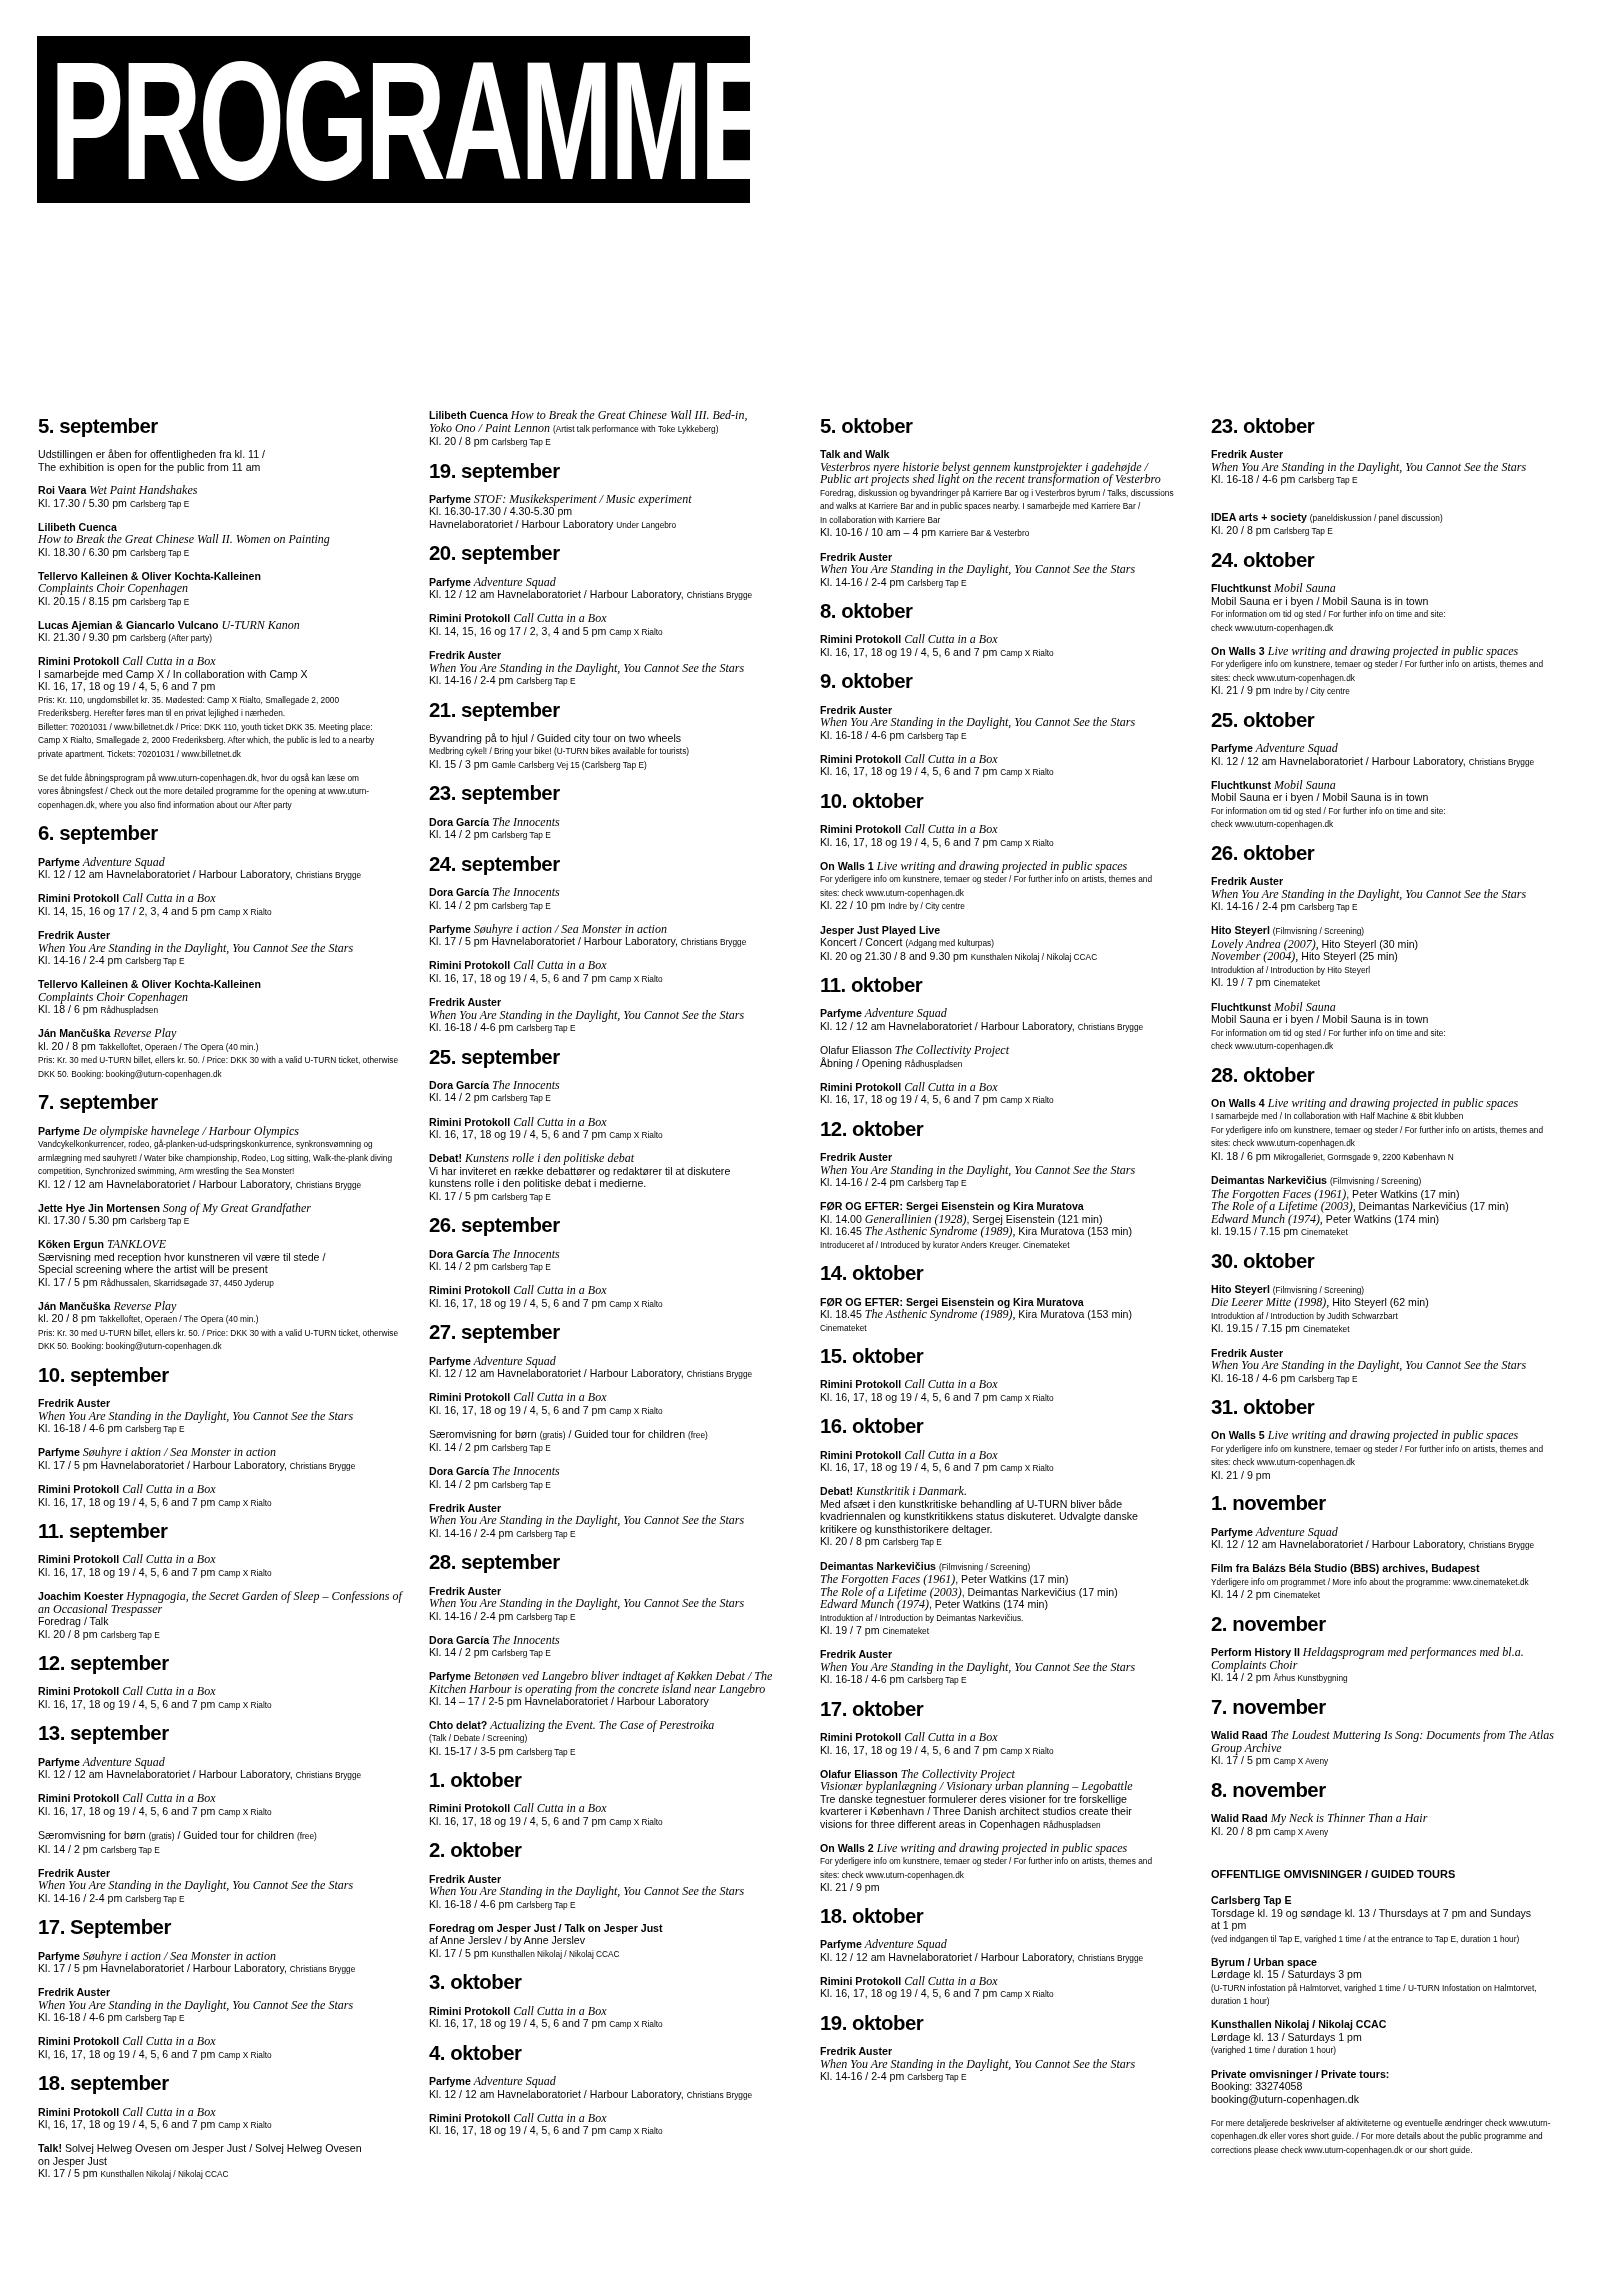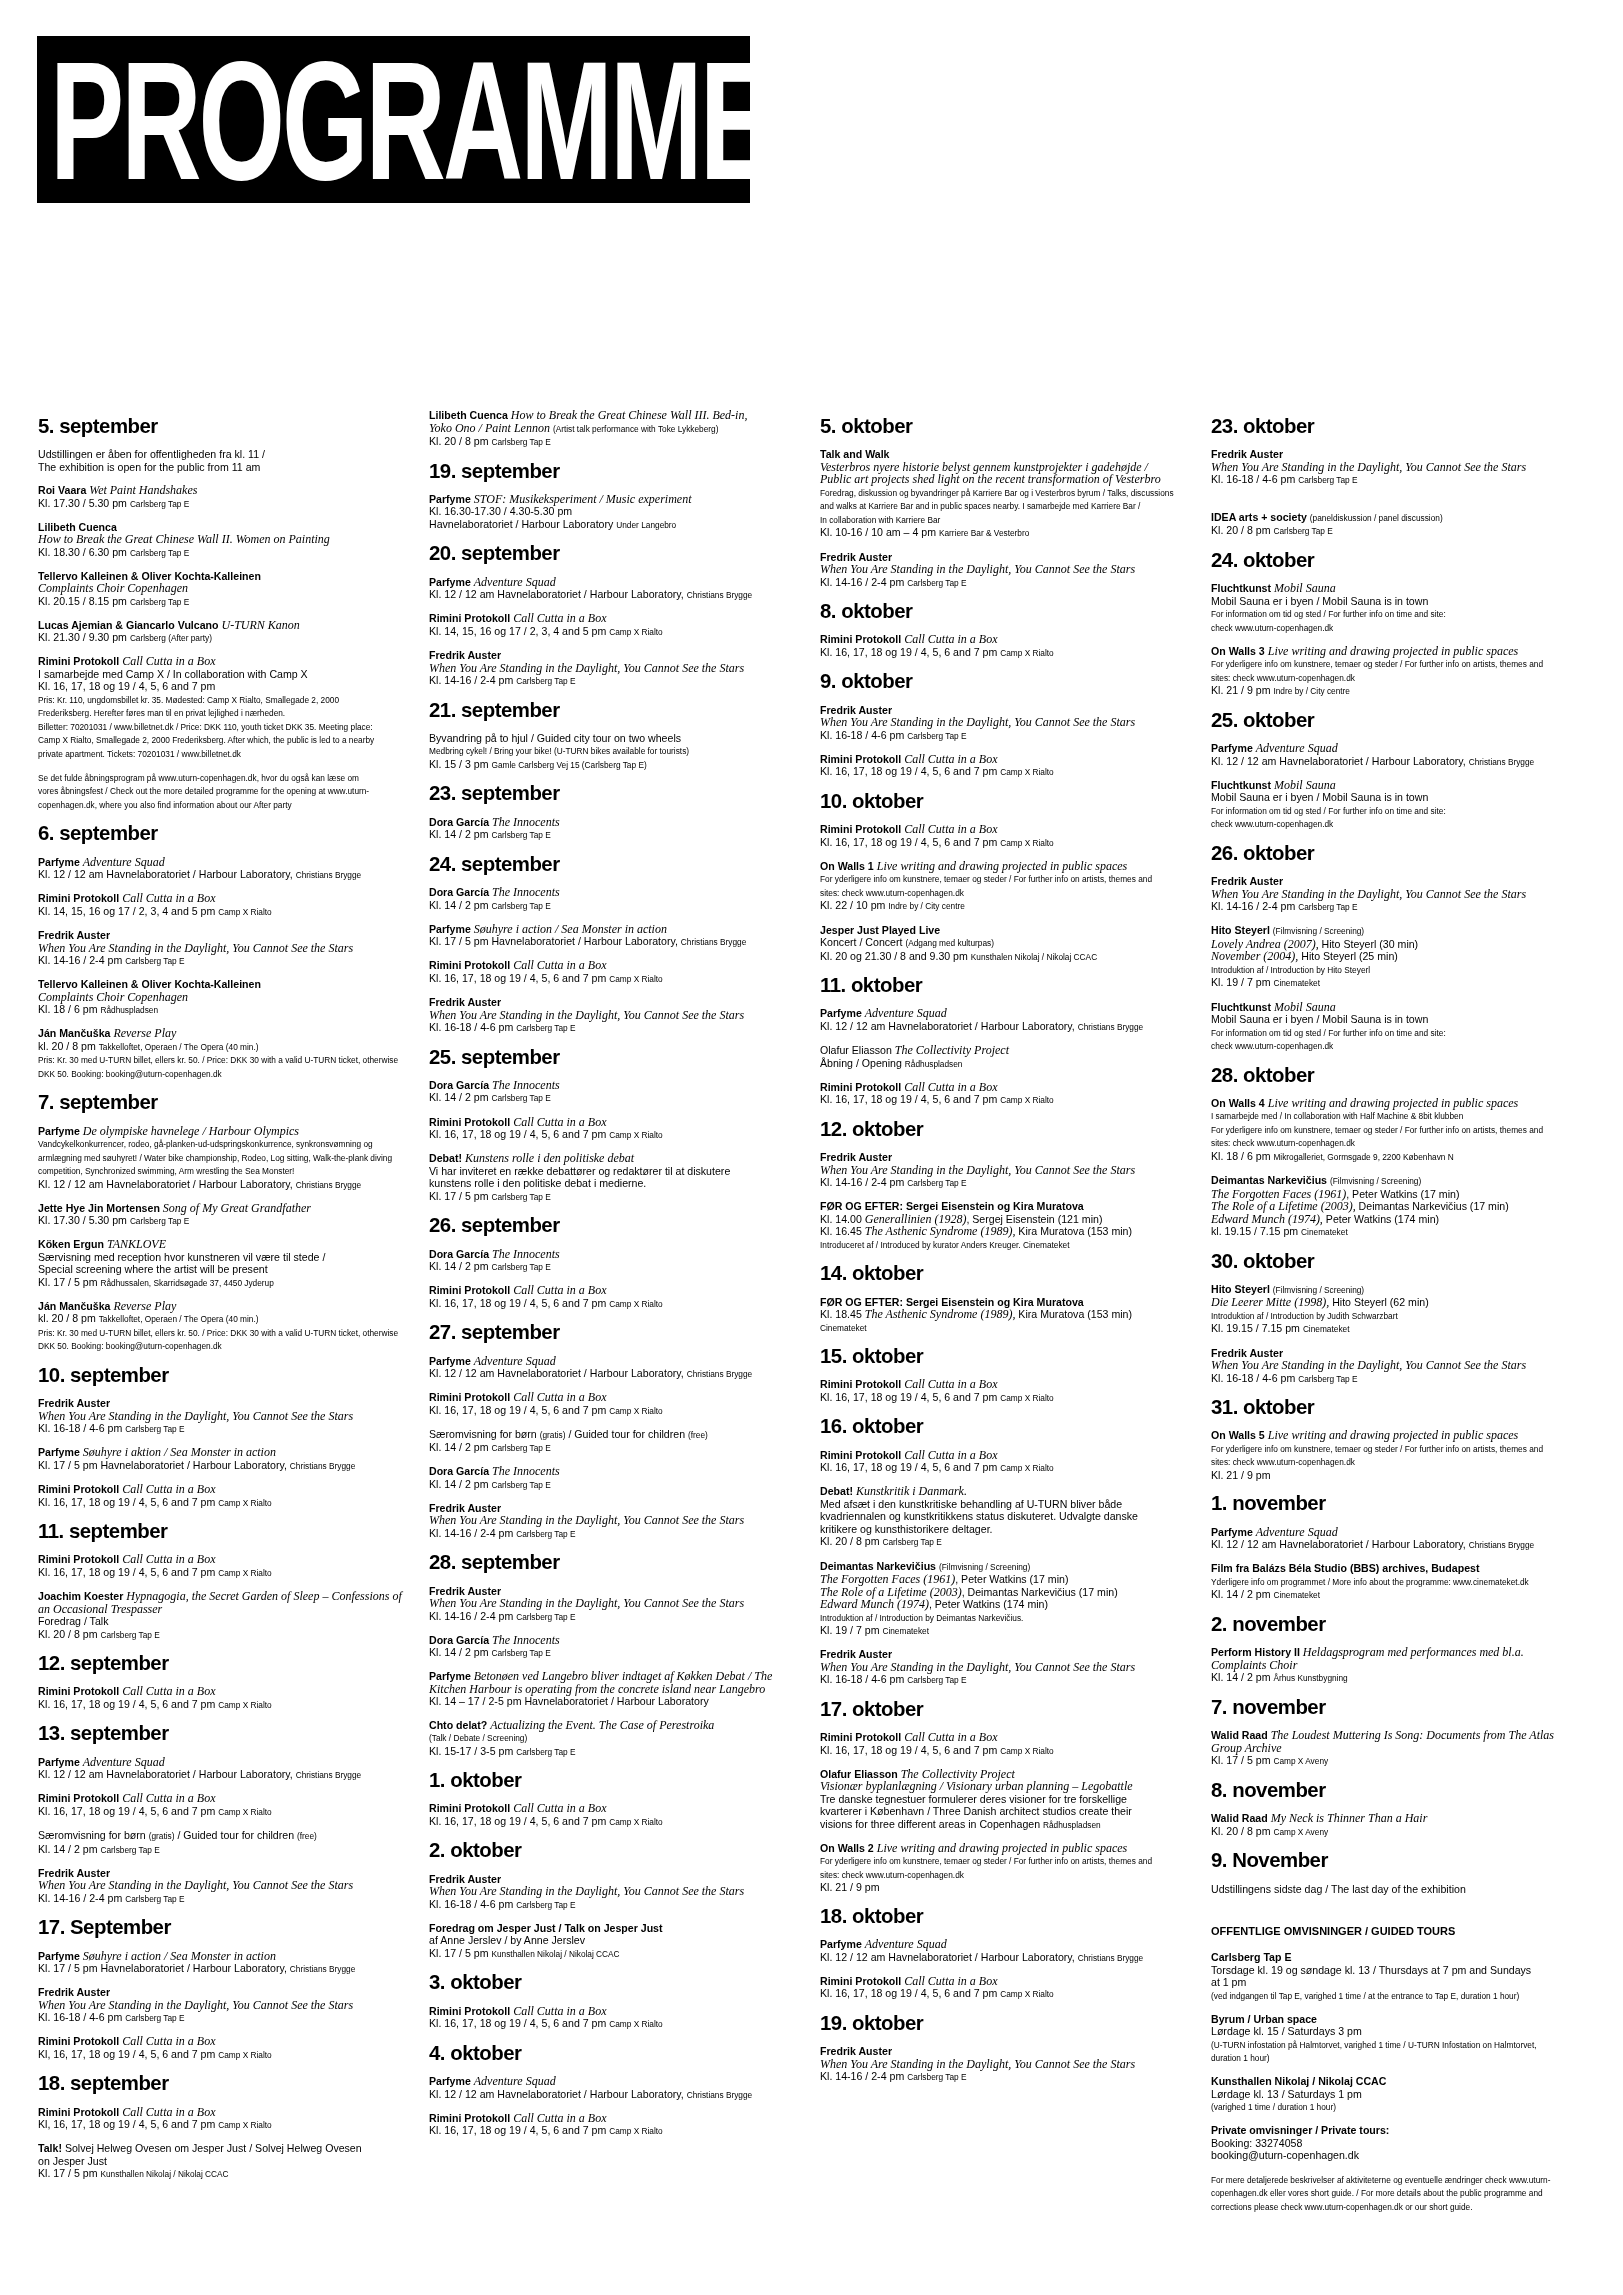--- a/index.html
+++ b/index.html
@@ -700,26 +700,20 @@
           </div>
         </section>
         <section class="section">
           <h2 class="date-heading">8. november</h2>
           <div class="event">
             <div class="line"><span class="seg-b">Walid Raad </span><span class="seg-i">My Neck is Thinner Than a Hair</span></div>
             <div class="line"><span class="seg-r">Kl. 20 / 8 pm </span><span class="seg-s">Camp X Aveny</span></div>
           </div>
         </section>
         <section class="section">
-          <h2 class="date-heading">9. November</h2>
-          <div class="event">
-            <div class="line"><span class="seg-r">Udstillingens sidste dag / The last day of the exhibition</span></div>
-          </div>
-        </section>
-        <section class="section">
           <h3 class="tours-heading">OFFENTLIGE OMVISNINGER / GUIDED TOURS</h3>
           <div class="event">
             <div class="line"><span class="seg-b">Carlsberg Tap E</span></div>
             <div class="line"><span class="seg-r">Torsdage kl. 19 og søndage kl. 13 / Thursdays at 7 pm and Sundays</span></div>
             <div class="line"><span class="seg-r">at 1 pm</span></div>
             <div class="line"><span class="seg-s">(ved indgangen til Tap E, varighed 1 time / at the entrance to Tap E, duration 1 hour)</span></div>
           </div>
           <div class="event">
             <div class="line"><span class="seg-b">Byrum / Urban space</span></div>
             <div class="line"><span class="seg-r">Lørdage kl. 15 / Saturdays 3 pm</span></div>

